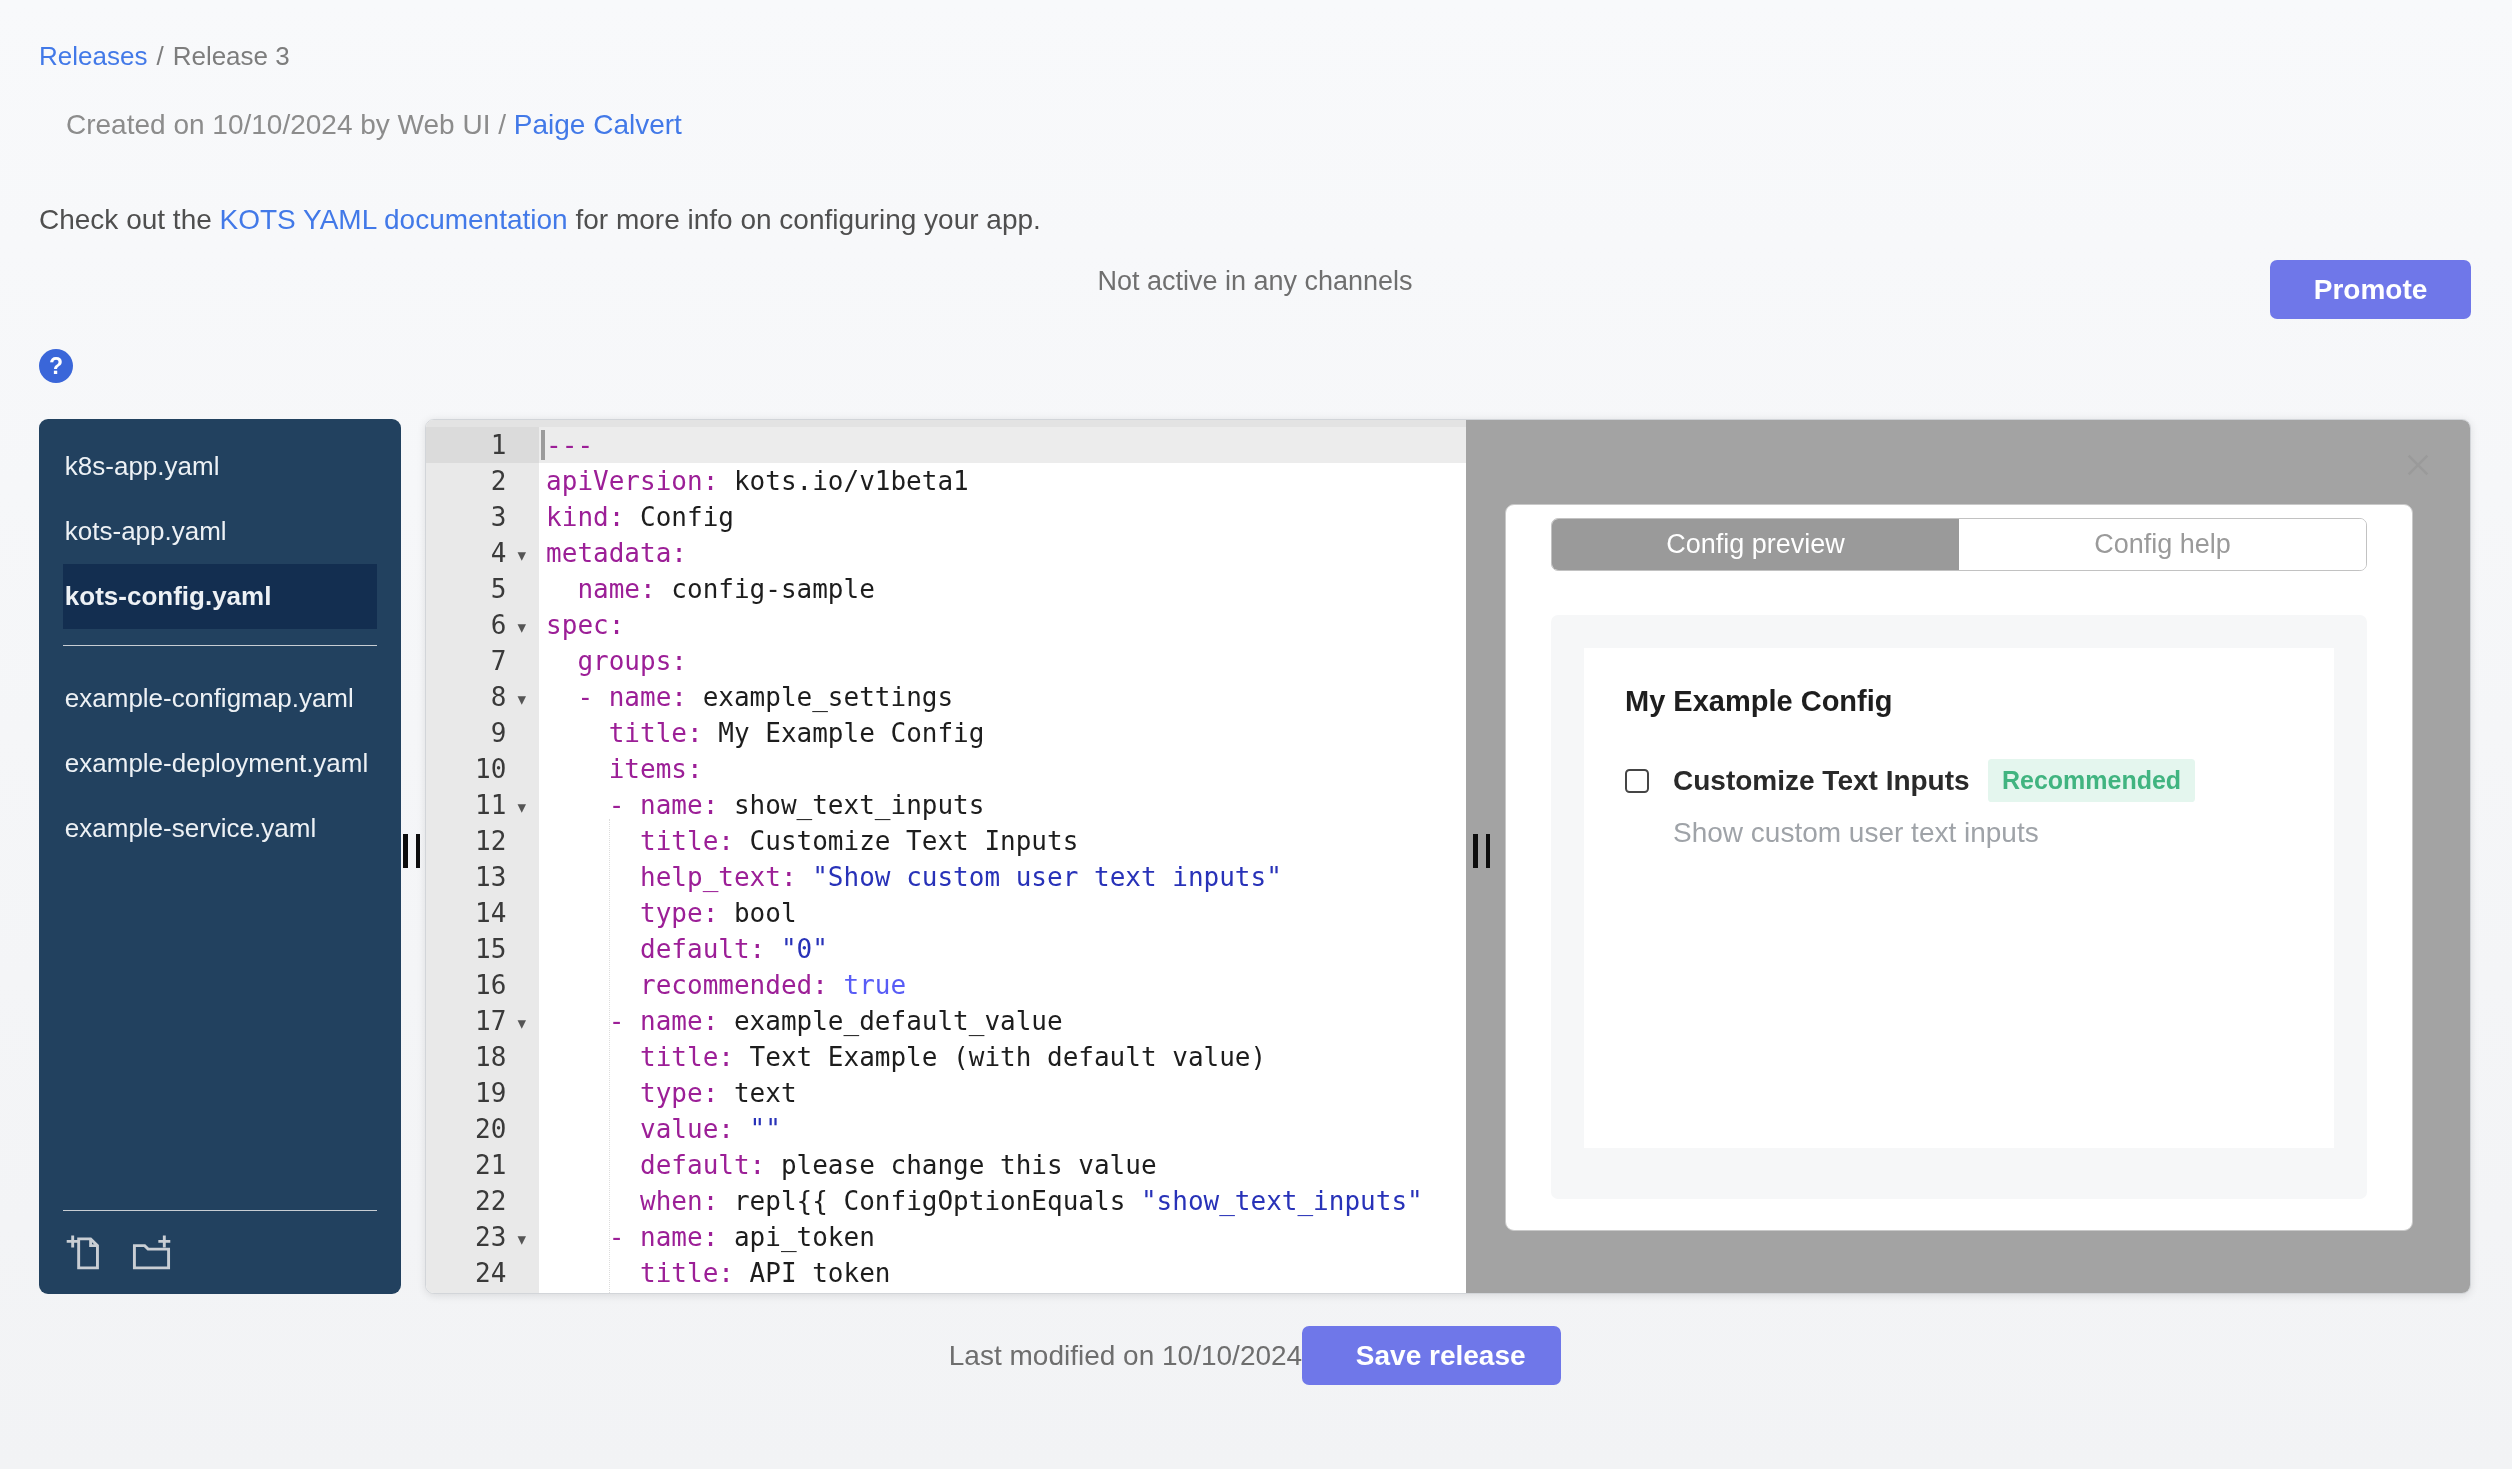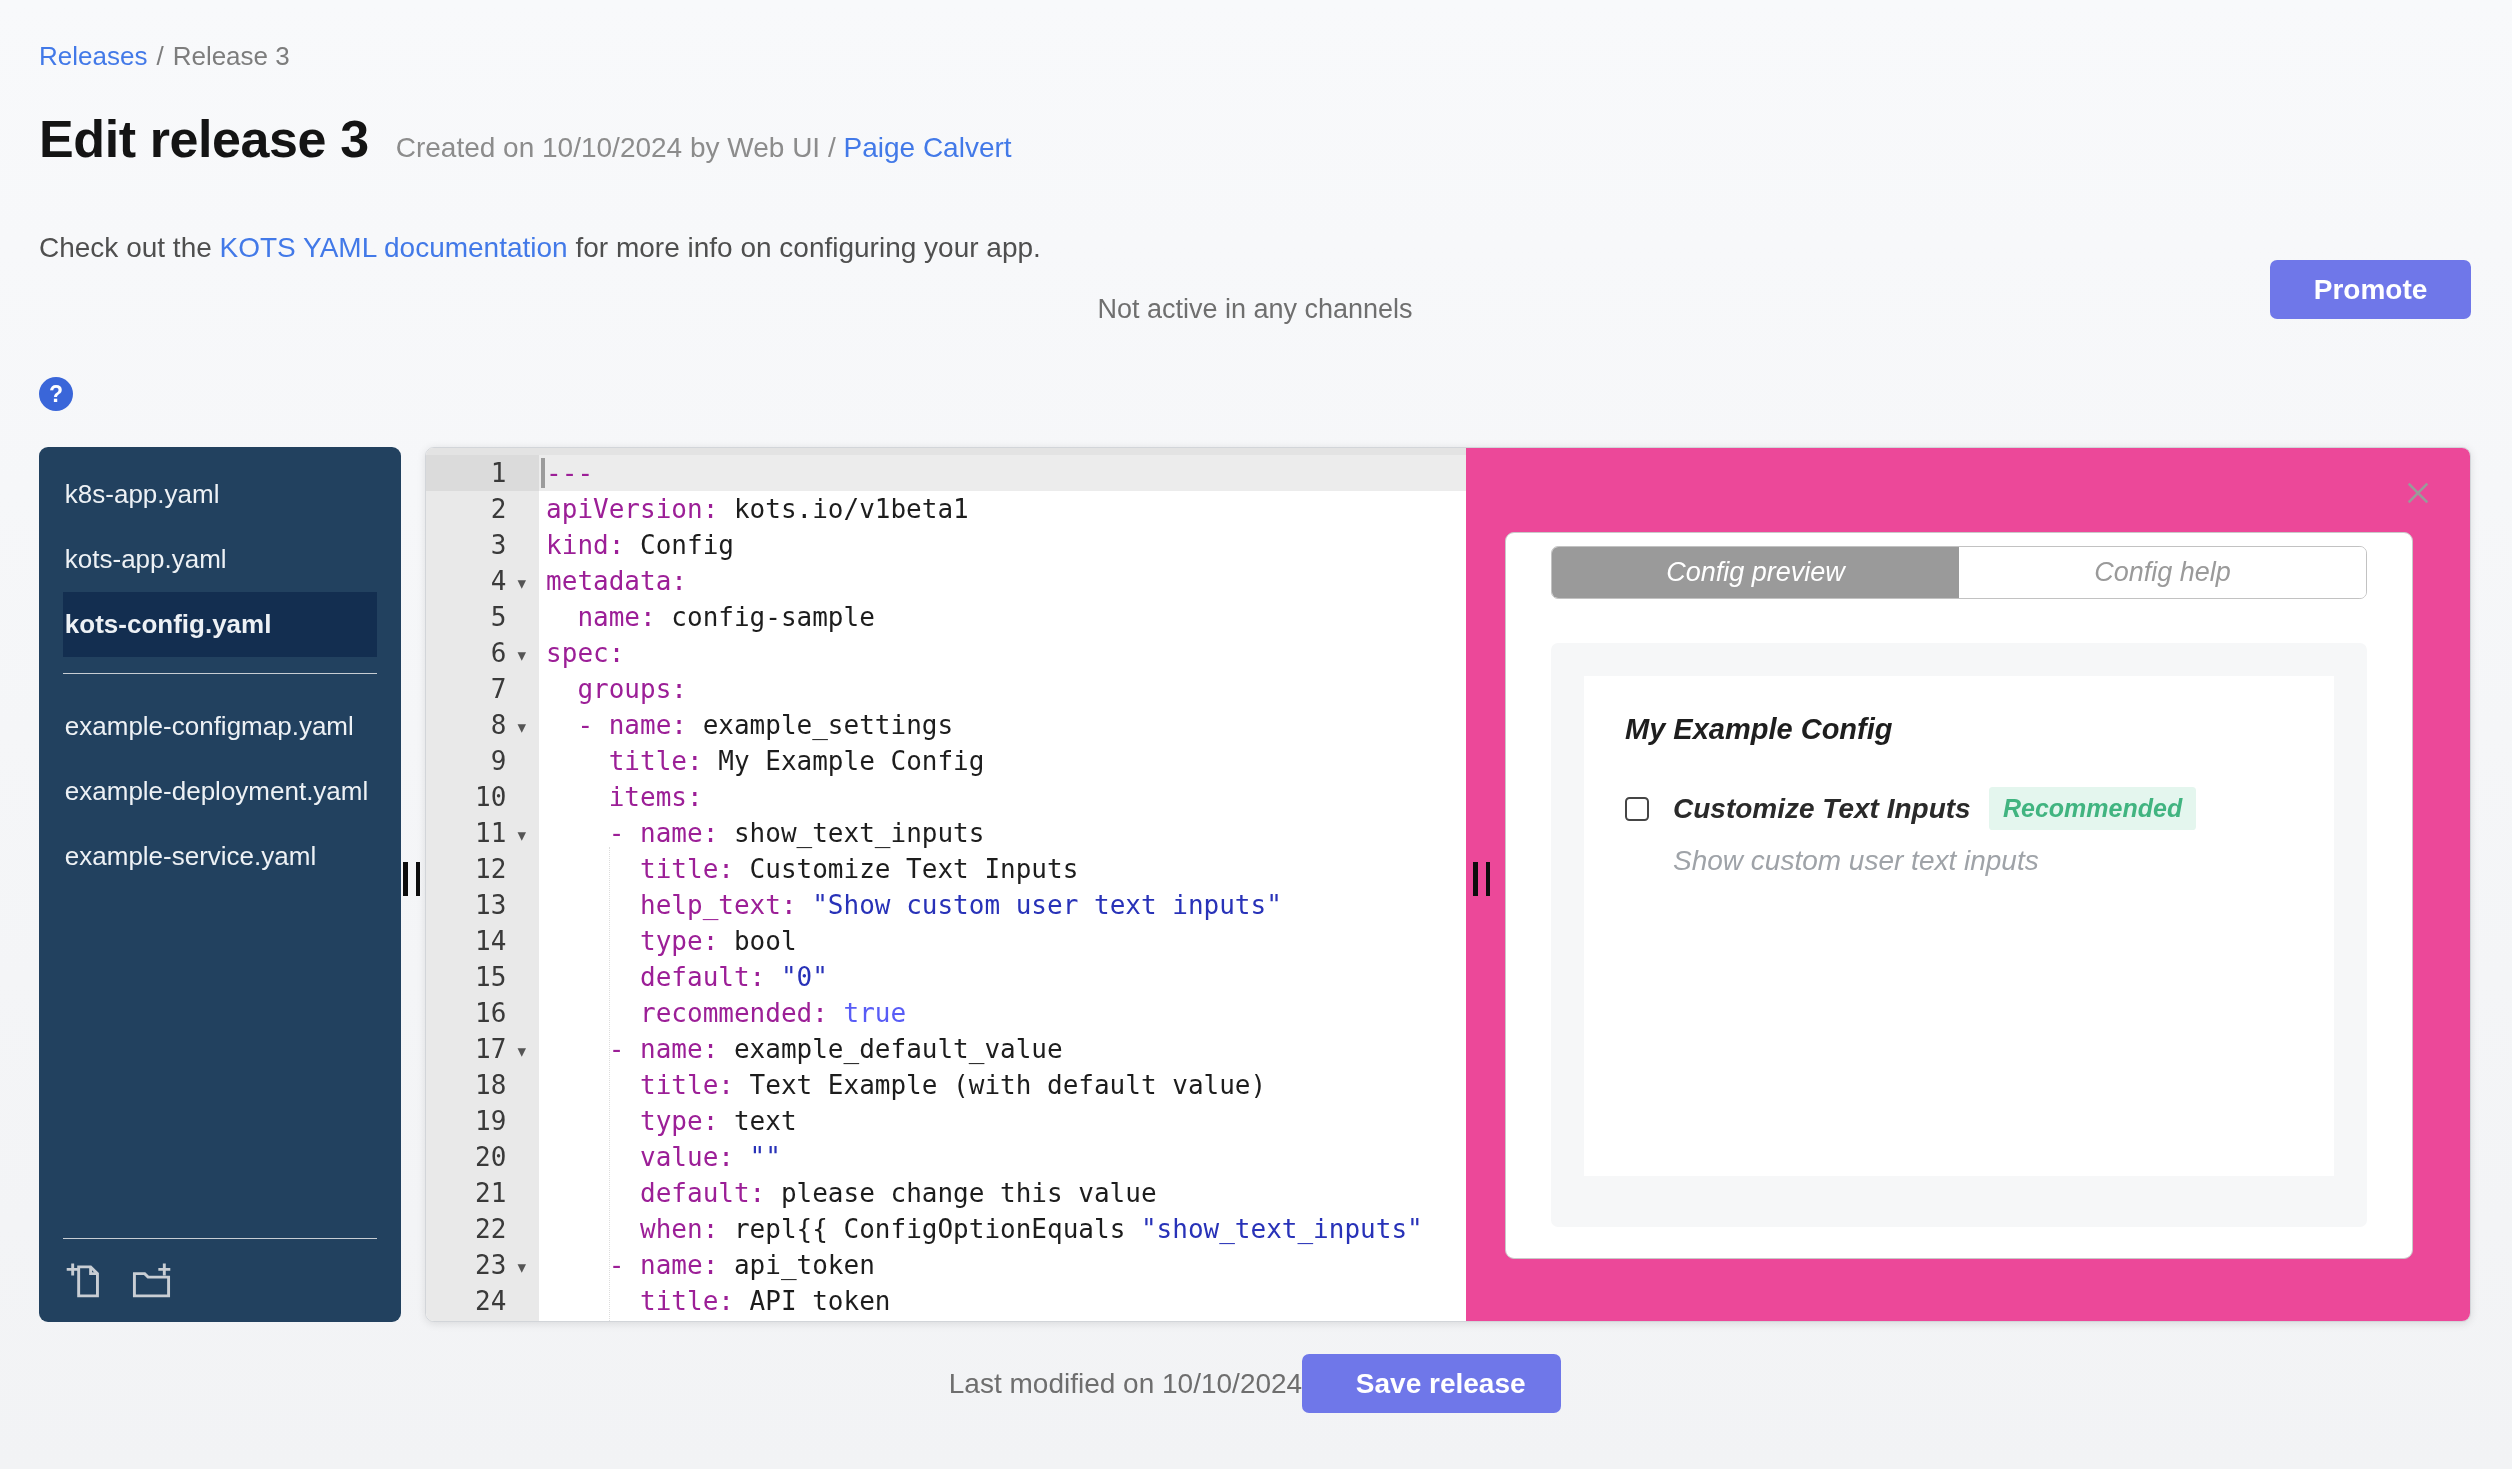--- a/index.html
+++ b/index.html
@@ -80,21 +80,21 @@
   .code::after { content: ''; position: absolute; left: 70px; top: 399px; bottom: 0; border-left: 1.8px dotted #dcdcdc; }
   .cline { height: 36px; white-space: pre; padding-left: 7.1px; position: relative; }
   .cline.active { background: #ECECEC; }
   .cursor { position: absolute; left: 1.8px; top: 2.7px; width: 4.5px; height: 30px; background: #9B9B9B; }
   .tok-key   { color: #9C1F97; }
   .tok-str   { color: #2832B8; }
   .tok-bool  { color: #585CF6; }
   .tok-plain { color: #1D1D1D; }
 
   
-  .preview { flex: 1; position: relative; background: #ec4899; font-style: italic; }
+  .preview { flex: 1; position: relative; background: #a3a3a3; }
   .close-x { position: absolute; top: 28.5px; right: 36px; width: 32px; height: 32px; color: #9A9A9A; cursor: pointer; }
   .inner-panel {
     position: absolute; left: 39px; right: 57px; top: 84px; bottom: 62px;
     border: 0.9px solid #C9C9C9; border-radius: 9px; background: #fff;
   }
   .tabs {
     display: flex; margin: 12.5px 45px 0; height: 53px;
     border: 0.9px solid #C2C2C2; border-radius: 7.1px; overflow: hidden; background: #fff;
   }
   .tab {
@@ -132,21 +132,20 @@
 </head>
 <body>
 
 <div class="page">
 
   <div class="breadcrumb">
     <span class="bc-link">Releases</span><span class="bc-sep">/</span><span>Release 3</span>
   </div>
 
   <div class="title-row">
-    <span class="h1">Edit release 3</span>
     <span class="meta"><span>Created on 10/10/2024 by Web UI / </span><span class="meta-author">Paige Calvert</span></span>
   </div>
 
   <button class="promote-btn">Promote</button>
 
   <div class="docs-line">
     <span>Check out the </span><span class="docs-link">KOTS YAML documentation</span><span> for more info on configuring your app.</span>
   </div>
 
   <div class="channel-status">Not active in any channels</div>

